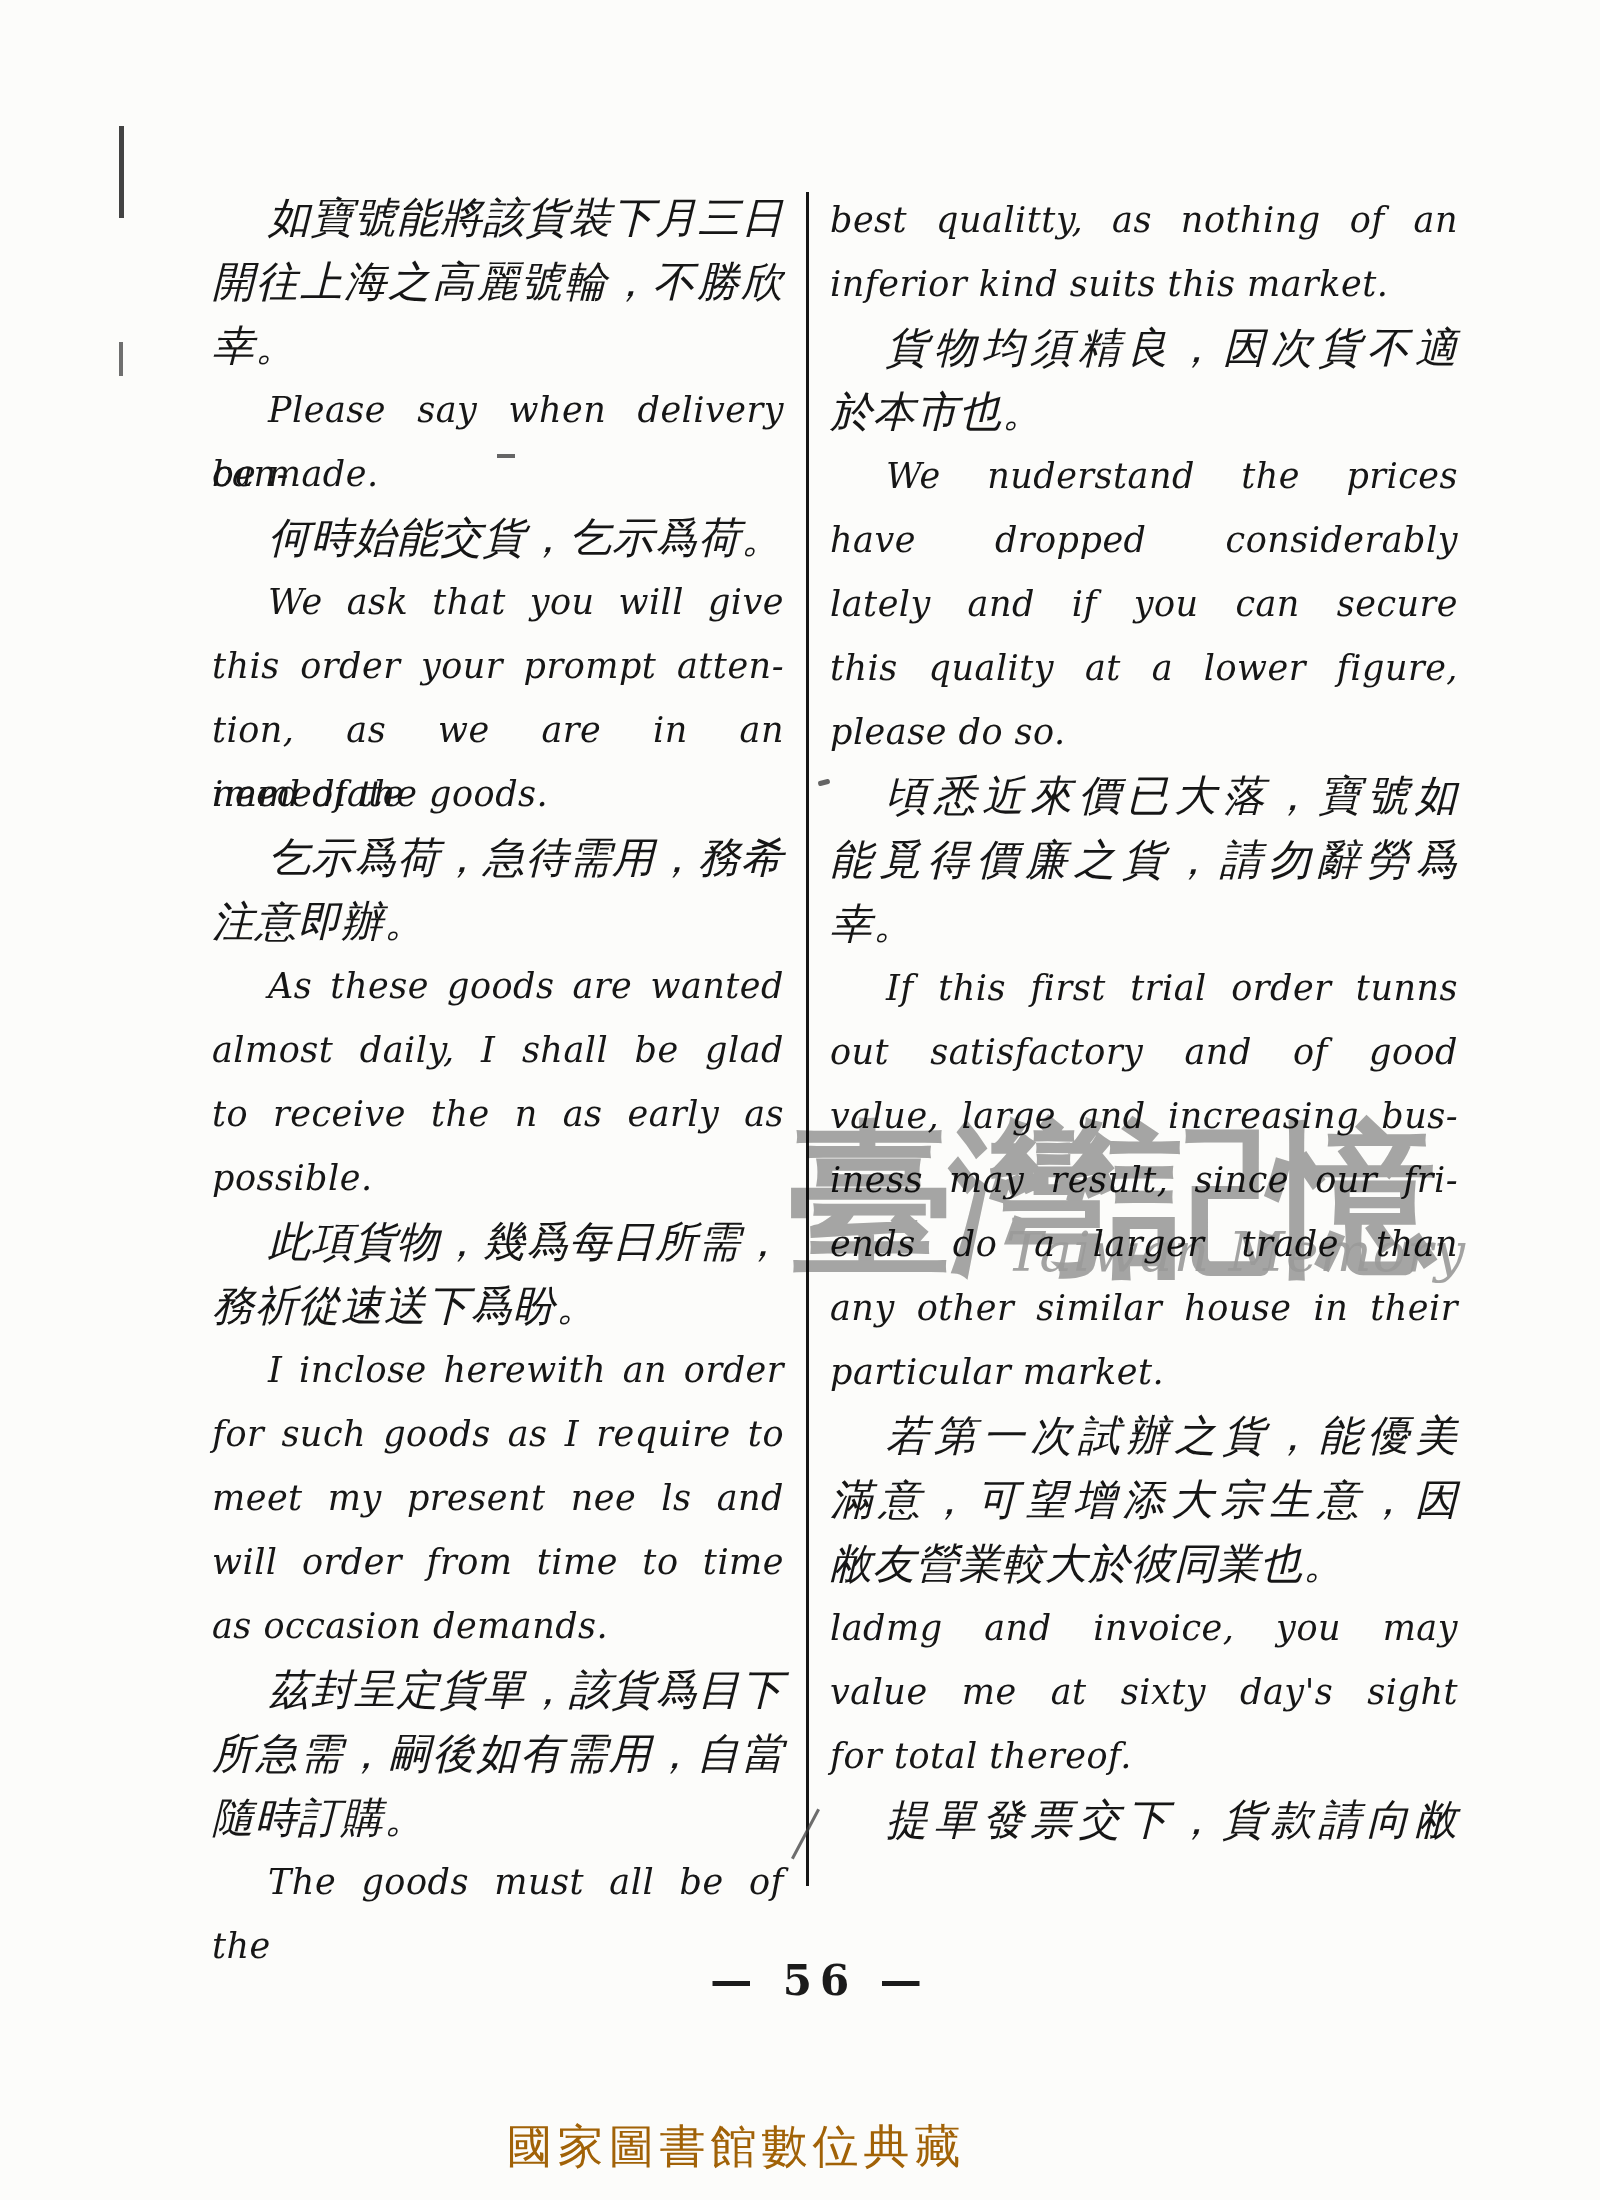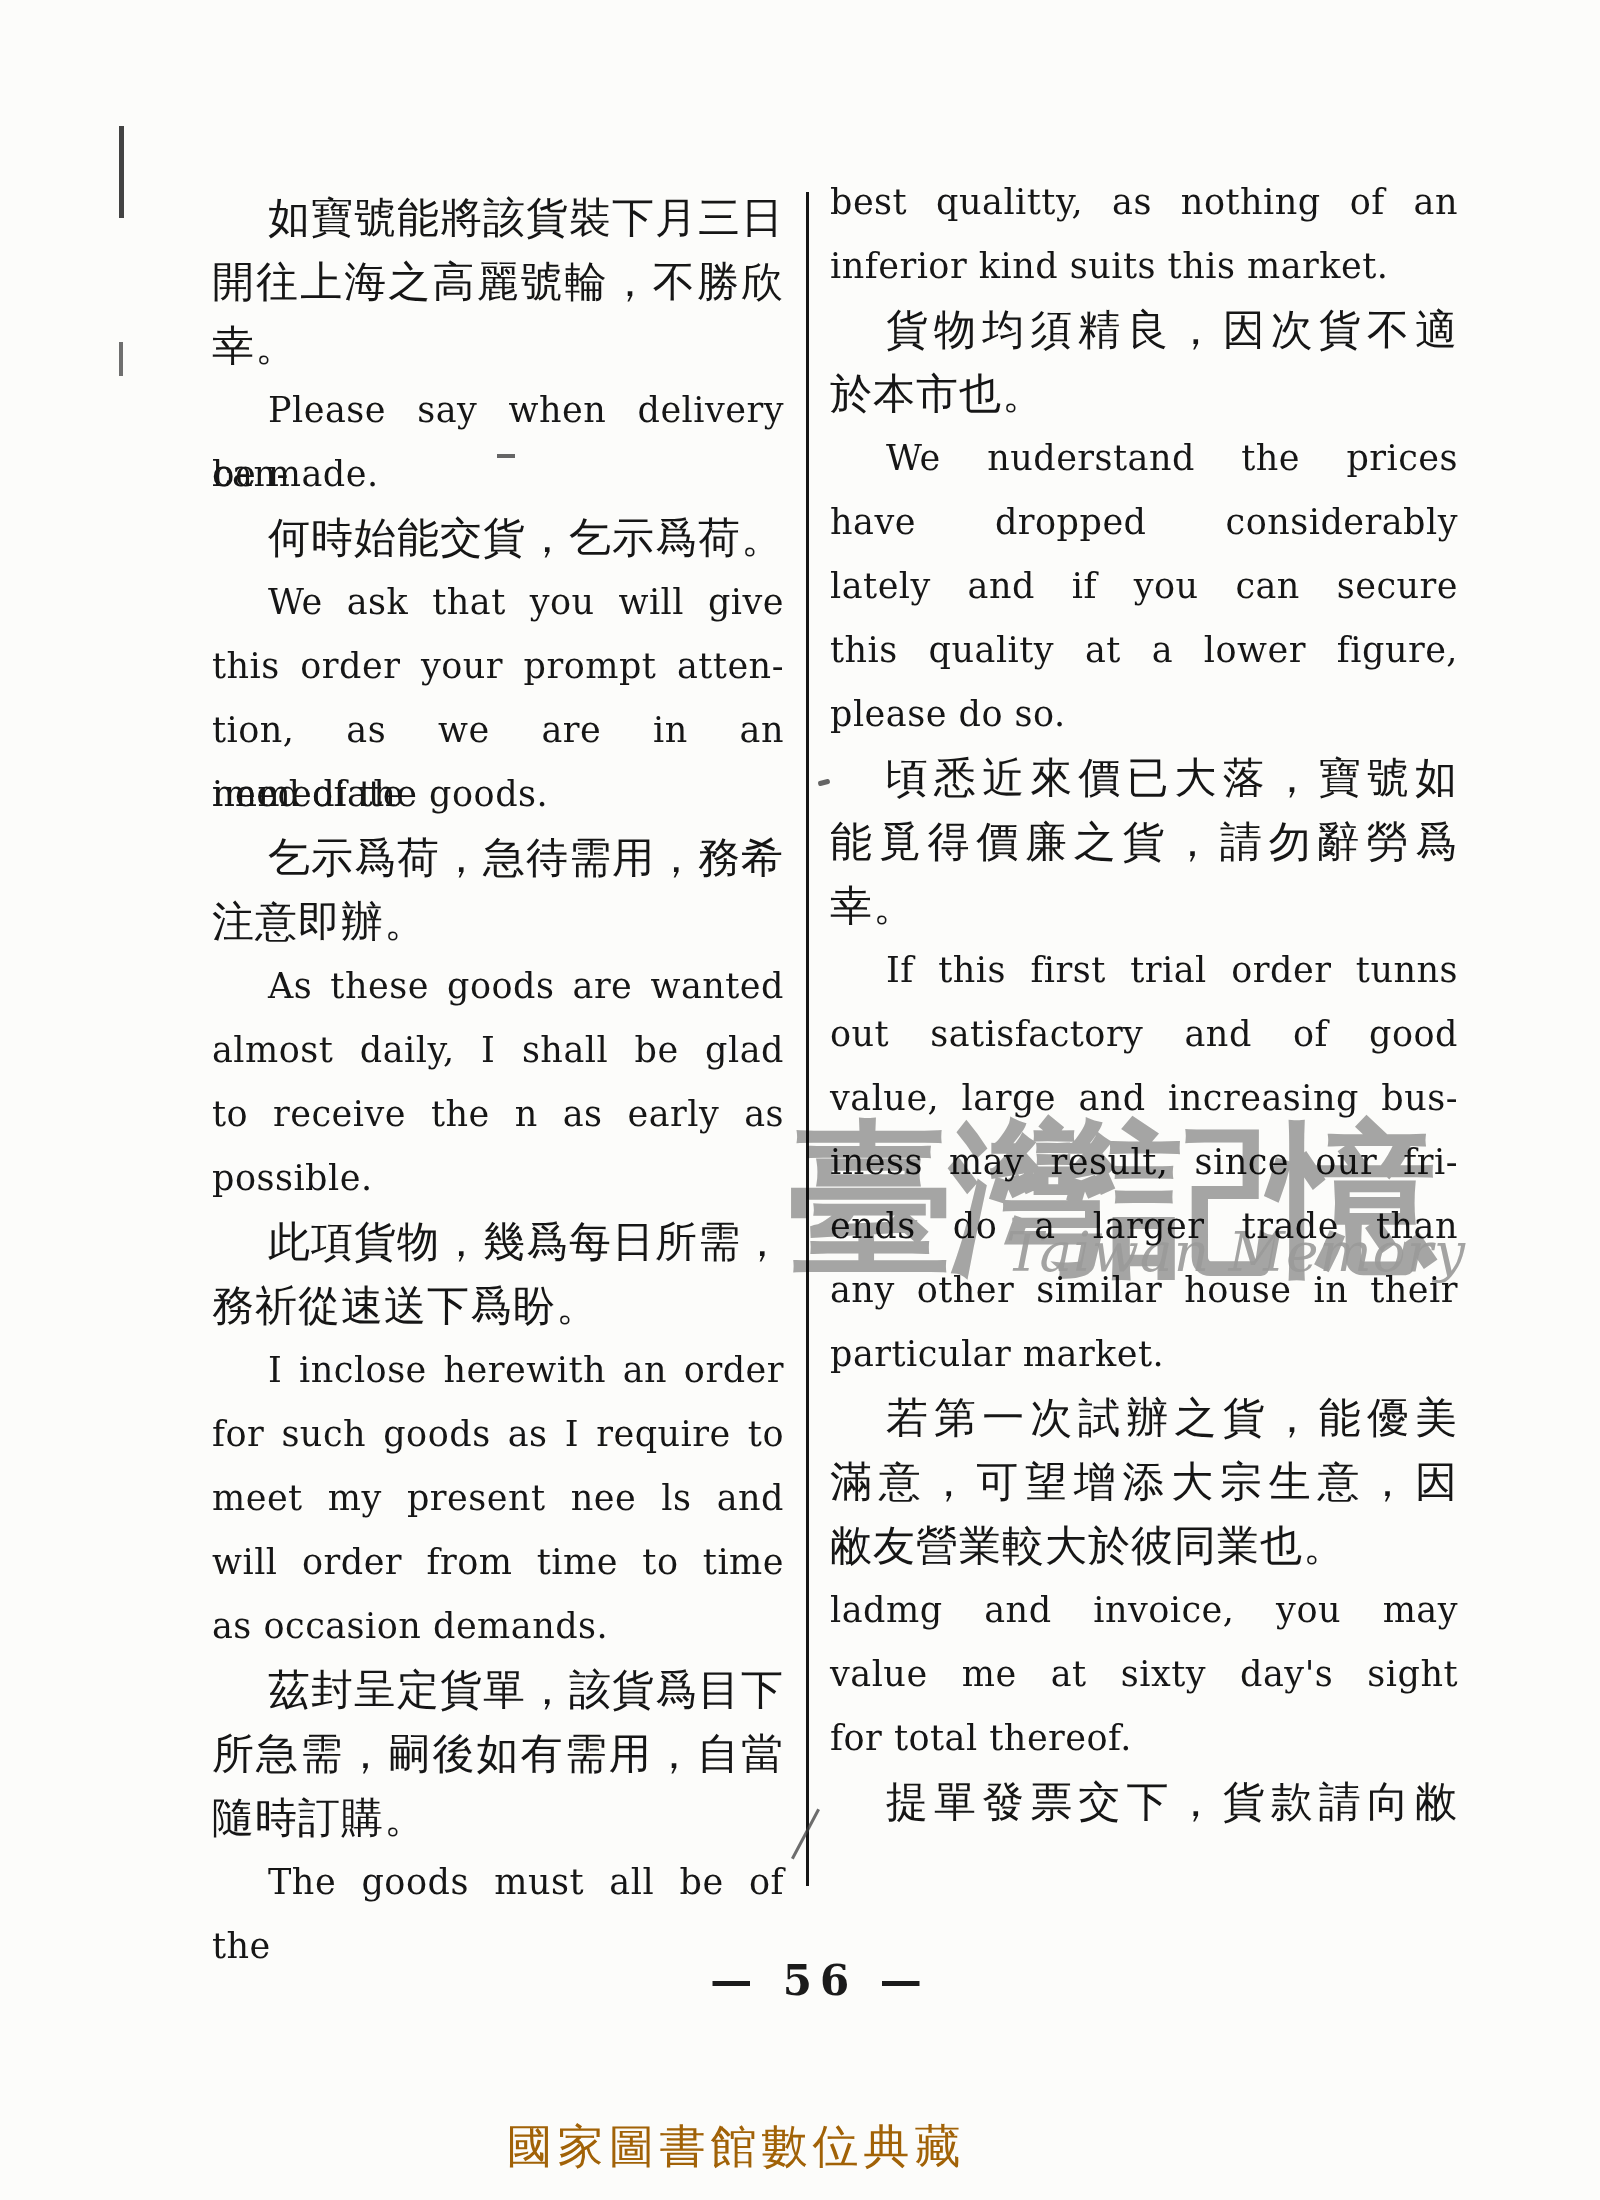--- a/index.html
+++ b/index.html
@@ -5,23 +5,23 @@
 <style>
   html,body{margin:0;padding:0;}
   body{
     width:1600px;height:2200px;position:relative;overflow:hidden;
     background:#fcfcfa;
     font-family:"DejaVu Serif","Liberation Serif",serif;
     color:#161616;
   }
   .page{position:absolute;inset:0;}
   
-  .col{position:absolute;}
+  .col{position:absolute;font-style:italic;}
   #left-col{left:212px;top:186px;width:572px;}
-  #right-col{left:830px;top:170px;width:628px;}
+  #right-col{left:830px;top:188px;width:628px;}
   .line{
     height:64px;line-height:64px;
     text-align:justify;text-align-last:justify;
     white-space:normal;
   }
   .line.en{font-size:35px;letter-spacing:0.5px;}
   .line.zh{font-size:42px;letter-spacing:1px;}
   .line.p-start{text-indent:56px;}
   .line.p-end{text-align-last:left;}
   

